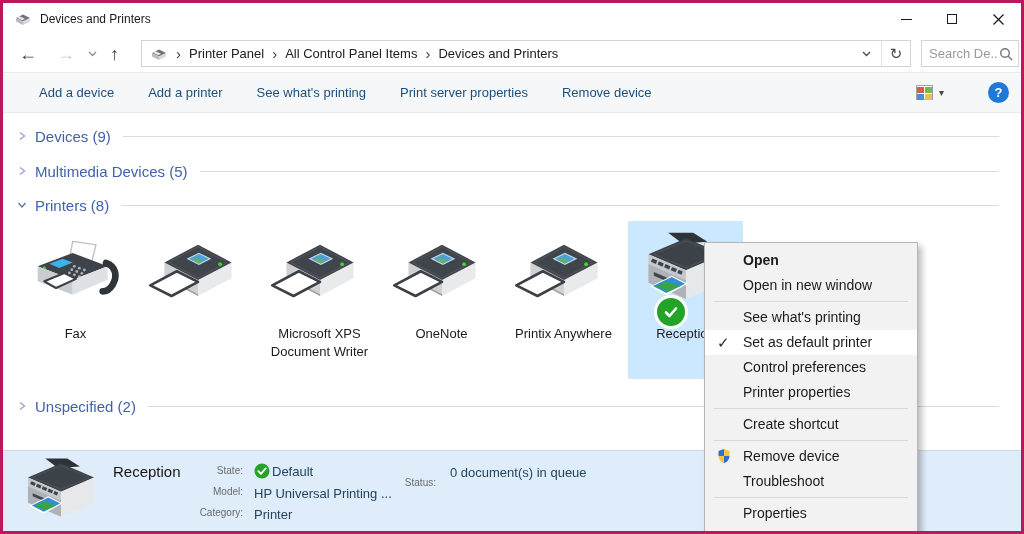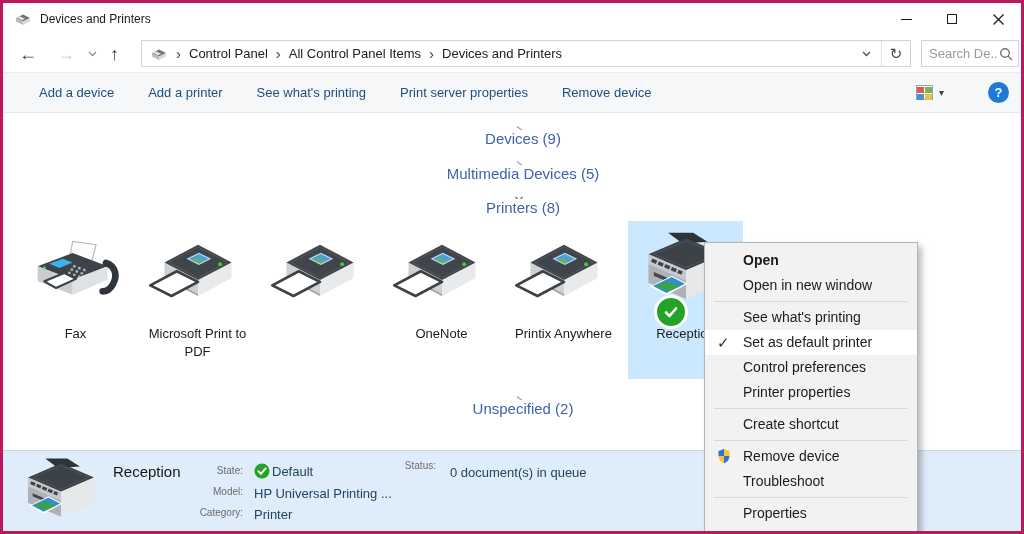--- a/index.html
+++ b/index.html
@@ -58,21 +58,21 @@
                gap:1px; padding:0.5px; }
   .view-icon span { display:block; }
   .vi-1{background:#d95b4c;} .vi-2{background:#77b552;} .vi-3{background:#4d8fd6;} .vi-4{background:#e4c34a;}
   .view-caret { margin-left:6px; font-size:10px; color:#444; }
   .help-btn { margin-left:44px; width:21px; height:21px; border-radius:50%;
               background:#1e7ad6; color:#fff; font-size:13px; font-weight:bold;
               display:flex; align-items:center; justify-content:center; }
 
   
   .group-header { position:absolute; left:14px; right:0; height:22px;
-                  display:flex; align-items:center;flex-direction:column; }
+                  display:flex; align-items:center; }
   .gh-label { margin-left:8px; font-size:15px; color:#4062ac; white-space:nowrap; }
   .gh-rule { flex:1; height:1px; background:#dbdbdb; margin-left:12px; margin-right:22px; }
   .gh-devices     { top:122px; }
   .gh-multimedia  { top:157px; }
   .gh-printers    { top:191px; }
   .gh-unspecified { top:392px; }
 
   
   .tiles { position:absolute; top:218px; left:15px; display:flex; }
   .tile { width:115px; height:158px; margin-right:7px; padding-top:10px;
@@ -99,21 +99,21 @@
   .details { position:absolute; left:0; right:0; top:447px; height:86px;
              background:#dfecfa; border-top:1px solid #ccd7e4; }
   .d-img { position:absolute; left:18px; top:6px; }
   .d-name { position:absolute; left:110px; top:12px; font-size:15px; color:#161616; }
   .d-lbl { position:absolute; width:64px; text-align:right; font-size:10px; color:#6b6b6b; }
   .d-val { position:absolute; font-size:13px; color:#24455e; }
   .d-state-lbl { left:176px; top:14px; } .d-state-val { left:251px; top:12px; display:flex; align-items:center; }
   .d-state-val span { margin-left:2px; }
   .d-model-lbl { left:176px; top:35px; } .d-model-val { left:251px; top:35px; }
   .d-cat-lbl   { left:176px; top:56px; } .d-cat-val   { left:251px; top:56px; }
-  .d-status-lbl{ left:383px; width:50px; top:9px; }  .d-status-val{ left:447px; top:14px; }
+  .d-status-lbl{ left:383px; width:50px; top:26px; }  .d-status-val{ left:447px; top:14px; }
 </style>
 </head>
 <body>
 
 <svg style="position:absolute;width:0;height:0" aria-hidden="true">
   <defs>
     <symbol id="sym-printer" viewBox="0 0 120 84">
       <polygon points="22,30 60,50 60,68 22,48" fill="#cfd1d3"></polygon>
       <polygon points="60,50 98,30 98,48 60,68" fill="#e9eaec"></polygon>
       <polygon points="22,46 60,66 60,68 22,48" fill="#9fa2a5"></polygon>
@@ -205,21 +205,21 @@
           <polyline points="1,1 4.5,4.5 8,1" fill="none" stroke="#8a8f94" stroke-width="1.3"></polyline>
         </svg>
     </span>
     <span class="nav-glyph up">↑</span>
 
     <div class="addressbar">
       <svg class="crumb-icon" viewBox="0 0 18 16">
           <use href="#sym-printer-sm"></use>
         </svg>
       <span class="crumb-sep">›</span>
-      <span class="crumb">Control Panel</span>
+      <span class="crumb">Printer Panel</span>
       <span class="crumb-sep">›</span>
       <span class="crumb">All Control Panel Items</span>
       <span class="crumb-sep">›</span>
       <span class="crumb">Devices and Printers</span>
       <div class="addr-right">
         <span class="addr-chev">
           <svg width="9" height="6">
               <polyline points="1,1 4.5,4.5 8,1" fill="none" stroke="#4a4a4a" stroke-width="1.3"></polyline>
             </svg>
         </span>
@@ -296,28 +296,28 @@
           </svg>
         </div>
       <div class="tile-label">Fax</div>
     </div>
     <div class="tile">
       <div class="iconbox">
           <svg width="106" height="76" viewBox="0 0 120 84">
             <use href="#sym-printer"></use>
           </svg>
         </div>
-      <div class="tile-label">Microsoft Print to PDF</div>
     </div>
     <div class="tile">
       <div class="iconbox">
           <svg width="106" height="76" viewBox="0 0 120 84">
             <use href="#sym-printer"></use>
           </svg>
         </div>
+      <div class="tile-label">Microsoft XPS Document Writer</div>
     </div>
     <div class="tile">
       <div class="iconbox">
           <svg width="106" height="76" viewBox="0 0 120 84">
             <use href="#sym-printer"></use>
           </svg>
         </div>
       <div class="tile-label">OneNote</div>
     </div>
     <div class="tile">

